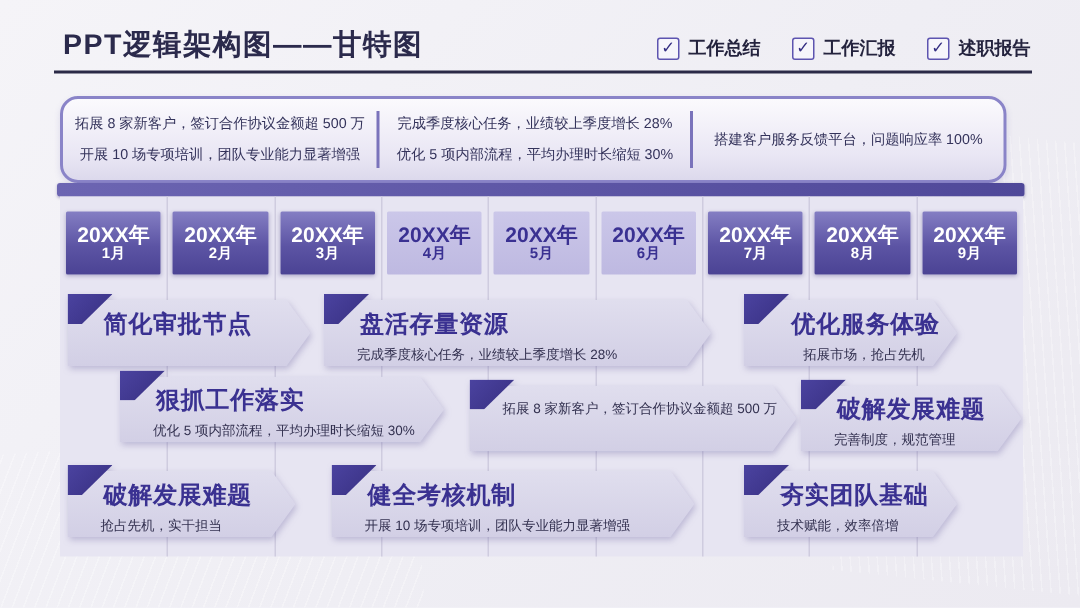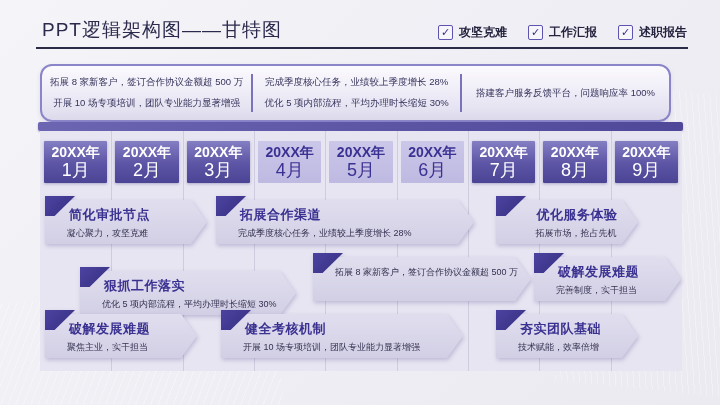--- a/index.html
+++ b/index.html
@@ -11,21 +11,21 @@
   
   .texture{position:absolute;pointer-events:none;opacity:.35;}
   .texture.bl{left:-40px;bottom:-30px;width:320px;height:140px;
     background:repeating-linear-gradient(115deg,rgba(255,255,255,.9) 0 1px,transparent 1px 7px);
     transform:rotate(-4deg);}
   .texture.tr{right:-30px;top:90px;width:180px;height:300px;
     background:repeating-linear-gradient(80deg,rgba(255,255,255,.8) 0 1px,transparent 1px 6px);
     transform:rotate(6deg);}
 
   
-  .page-title{position:absolute;left:42px;top:17px;font-size:19px;font-weight:normal;
+  .page-title{position:absolute;left:42px;top:17px;font-size:19px;font-weight:bold;
     color:#2b2a4c;letter-spacing:1px;}
   .header-rule{position:absolute;left:36px;top:47px;width:652px;height:2px;background:#2b2a47;}
   .legend{position:absolute;right:33px;top:24px;display:flex;gap:21px;align-items:center;}
   .legend-item{display:flex;align-items:center;gap:6px;}
   .checkbox{width:13px;height:13px;border:1.6px solid #5d54b0;border-radius:2px;
     background:#f6f5fb;display:flex;align-items:center;justify-content:center;
     font-size:11px;font-weight:bold;color:#342d82;line-height:1;}
   .legend-label{font-size:12px;font-weight:bold;color:#24233e;}
 
   
@@ -46,46 +46,46 @@
   .panel{position:absolute;left:40px;top:131px;width:642px;height:240px;
     background:#e7e5f2;}
   .grid-line{position:absolute;top:0;bottom:0;width:1px;background:#cfccdf;}
 
   .month-cell{position:absolute;top:10px;height:42px;border-radius:1px;
     display:flex;flex-direction:column;align-items:center;justify-content:center;line-height:1.15;}
   .month-cell.dark{background:linear-gradient(180deg,#847ec3 0%,#5c54a4 55%,#4b4394 100%);
     color:#ffffff;box-shadow:0 1px 3px rgba(60,50,120,.35);}
   .month-cell.light{background:linear-gradient(180deg,#cbc7e9,#beb9e1);color:#3a3192;}
   .month-year{font-size:14px;font-weight:bold;}
-  .month-label{font-size:18px;font-weight:normal;}
+  .month-label{font-size:10px;font-weight:bold;}
 
   .task{position:absolute;height:44px;filter:drop-shadow(1px 2px 2px rgba(80,70,140,.28));}
   .task-arrow{position:relative;width:100%;height:100%;
     background:linear-gradient(180deg,#e0deee 0%,#d2cfe5 100%);
     clip-path:polygon(0 0,calc(100% - 16px) 0,100% 50%,calc(100% - 16px) 100%,0 100%);
     box-sizing:border-box;padding:6px 4px 0 22px;}
   .corner-tri{position:absolute;left:0;top:-4px;width:30px;height:20px;
     background:linear-gradient(135deg,#4b43a0,#372f80);
     clip-path:polygon(0 0,100% 0,32% 100%,0 100%);}
-  .task-title{font-size:13px;font-weight:bold;color:#3a3191;letter-spacing:.5px;
+  .task-title{font-size:16px;font-weight:bold;color:#3a3191;letter-spacing:.5px;
     white-space:nowrap;margin-left:2px;}
   .task-desc{font-size:9px;color:#333150;white-space:nowrap;margin-top:3px;}
 </style>
 </head>
 <body>
 
 <div class="texture bl"></div>
 <div class="texture tr"></div>
 
 <div class="page-title">PPT逻辑架构图——甘特图</div>
 
 <div class="legend">
   <div class="legend-item">
     <span class="checkbox">✓</span>
-    <span class="legend-label">攻坚克难</span>
+    <span class="legend-label">工作总结</span>
   </div>
   <div class="legend-item">
     <span class="checkbox">✓</span>
     <span class="legend-label">工作汇报</span>
   </div>
   <div class="legend-item">
     <span class="checkbox">✓</span>
     <span class="legend-label">述职报告</span>
   </div>
 </div>
@@ -151,62 +151,61 @@
       <div class="month-year">20XX年</div>
       <div class="month-label">8月</div>
     </div>
     <div class="month-cell dark" style="left: 574.667px; width: 63.3333px;">
       <div class="month-year">20XX年</div>
       <div class="month-label">9月</div>
     </div>
     <div class="task" style="left: 5px; top: 69px; width: 162px;">
       <div class="task-arrow">
         <div class="task-title">简化审批节点</div>
-        <div class="task-desc">凝心聚力，攻坚克难</div>
       </div>
       <div class="corner-tri"></div>
     </div>
     <div class="task" style="left: 176px; top: 69px; width: 258px;">
       <div class="task-arrow">
-        <div class="task-title">拓展合作渠道</div>
+        <div class="task-title">盘活存量资源</div>
         <div class="task-desc">完成季度核心任务，业绩较上季度增长 28%</div>
       </div>
       <div class="corner-tri"></div>
     </div>
     <div class="task" style="left: 456px; top: 69px; width: 142px; text-align: center;">
       <div class="task-arrow">
         <div class="task-title">优化服务体验</div>
         <div class="task-desc">拓展市场，抢占先机</div>
       </div>
       <div class="corner-tri"></div>
     </div>
-    <div class="task" style="left: 40px; top: 140px; width: 216px;">
+    <div class="task" style="left: 40px; top: 120px; width: 216px;">
       <div class="task-arrow">
         <div class="task-title">狠抓工作落实</div>
         <div class="task-desc">优化 5 项内部流程，平均办理时长缩短 30%</div>
       </div>
       <div class="corner-tri"></div>
     </div>
     <div class="task" style="left: 273px; top: 126px; width: 218px;">
       <div class="task-arrow">
         <div class="task-desc">拓展 8 家新客户，签订合作协议金额超 500 万</div>
       </div>
       <div class="corner-tri"></div>
     </div>
     <div class="task" style="left: 494px; top: 126px; width: 147px;">
       <div class="task-arrow">
         <div class="task-title">破解发展难题</div>
-        <div class="task-desc">完善制度，实干担当</div>
+        <div class="task-desc">完善制度，规范管理</div>
       </div>
       <div class="corner-tri"></div>
     </div>
     <div class="task" style="left: 5px; top: 183px; width: 152px;">
       <div class="task-arrow">
         <div class="task-title">破解发展难题</div>
-        <div class="task-desc">聚焦主业，实干担当</div>
+        <div class="task-desc">抢占先机，实干担当</div>
       </div>
       <div class="corner-tri"></div>
     </div>
     <div class="task" style="left: 181px; top: 183px; width: 242px;">
       <div class="task-arrow">
         <div class="task-title">健全考核机制</div>
         <div class="task-desc">开展 10 场专项培训，团队专业能力显著增强</div>
       </div>
       <div class="corner-tri"></div>
     </div>

